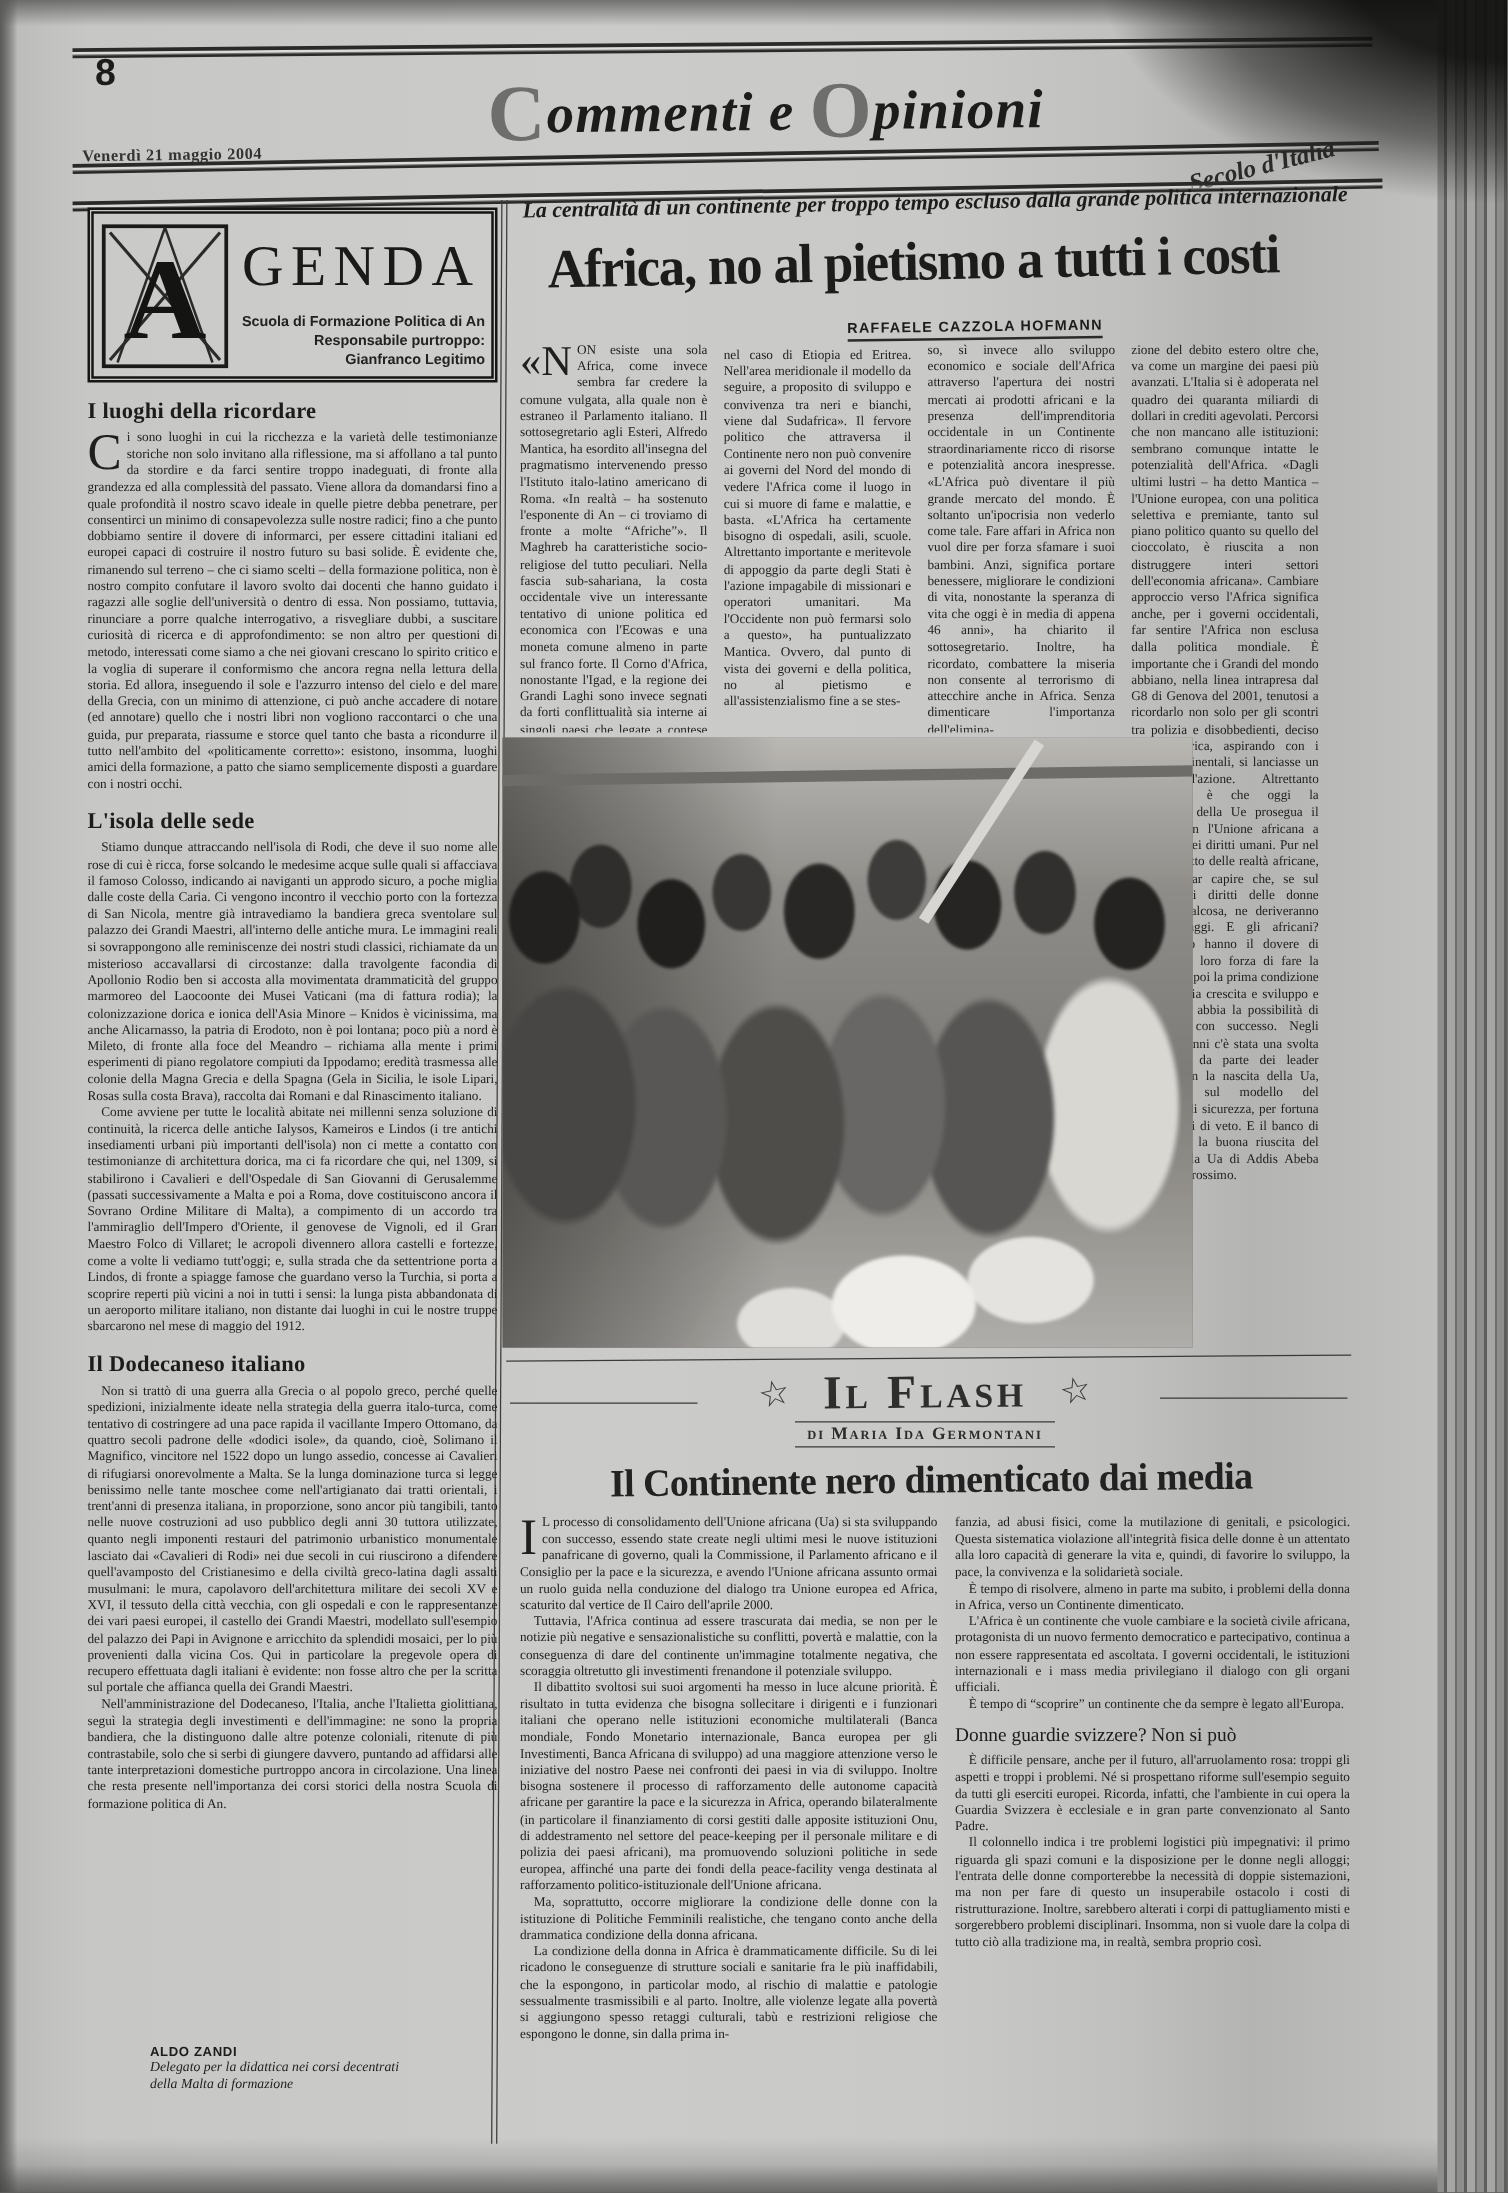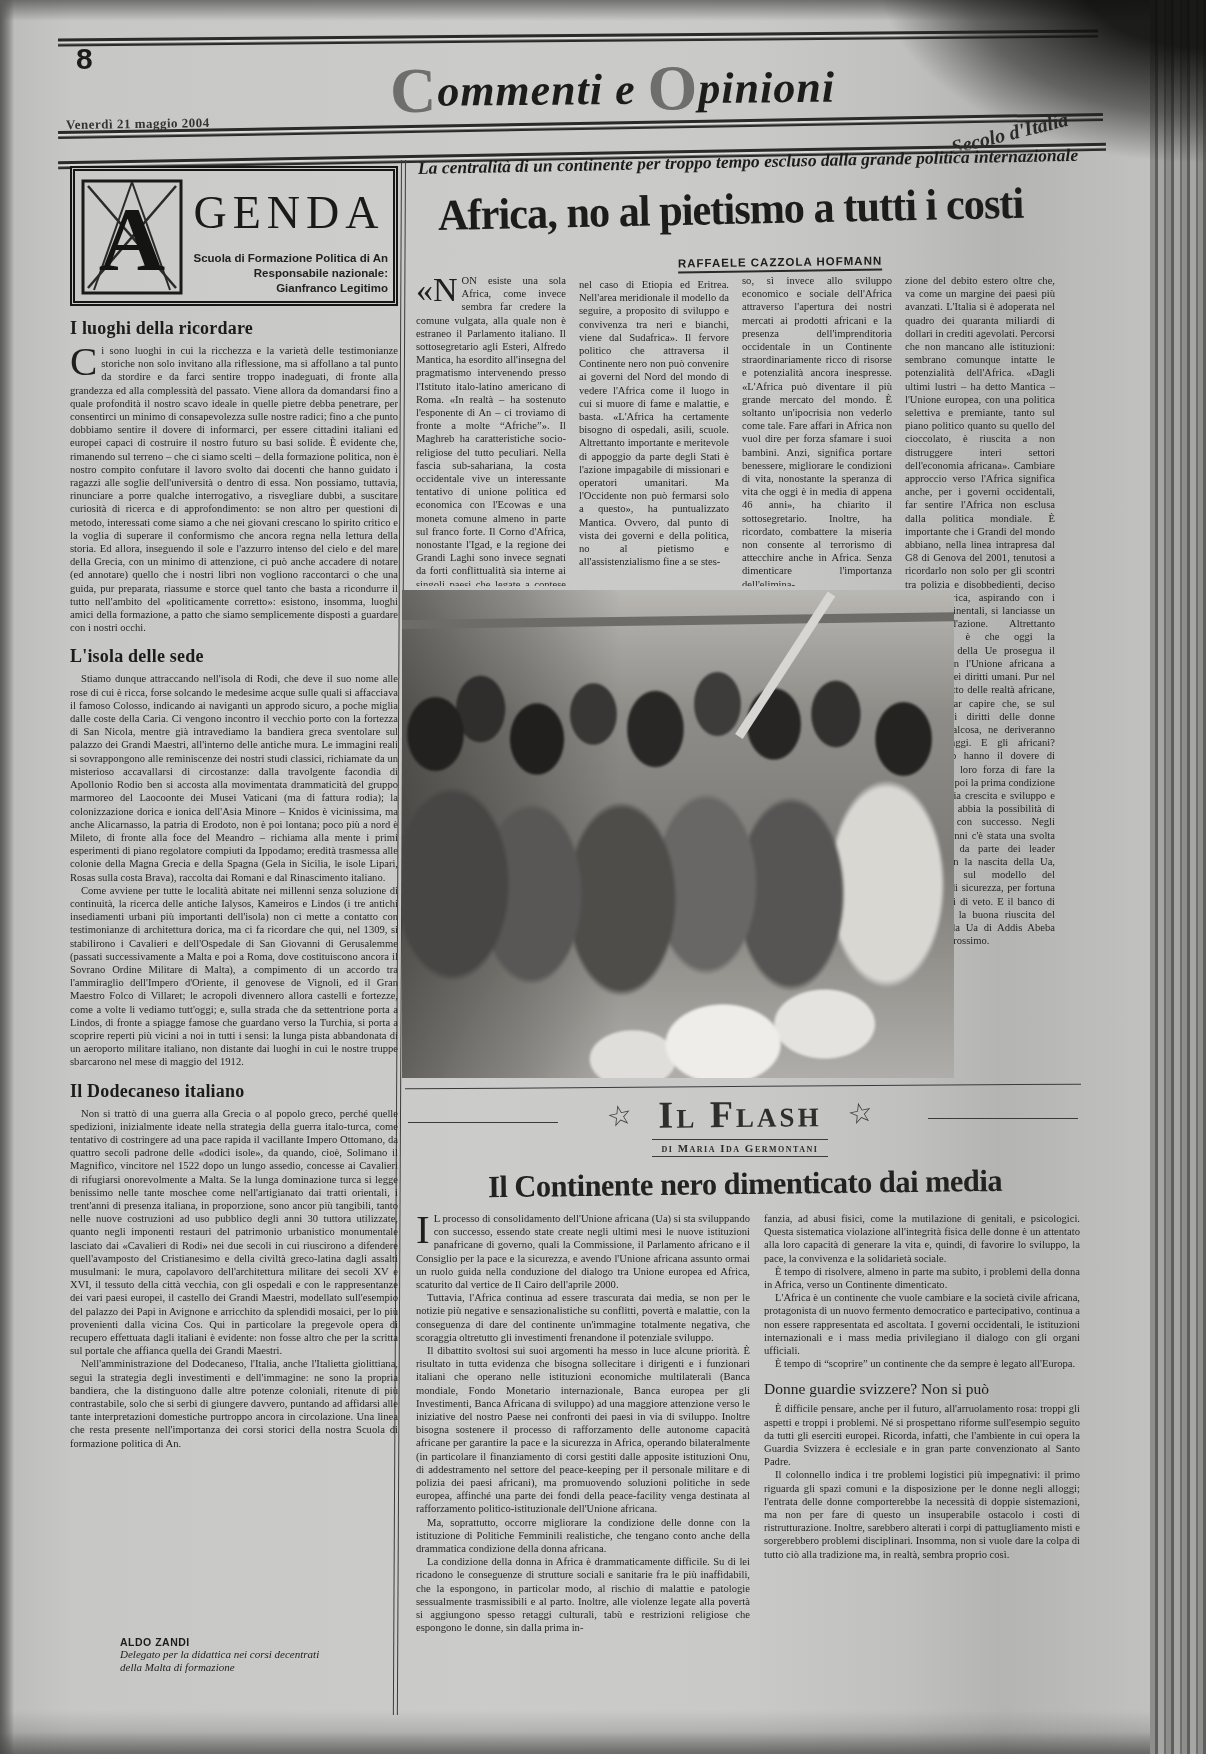--- a/index.html
+++ b/index.html
@@ -71,21 +71,21 @@
       radial-gradient(60px 40px at 42% 95%, #dddbd7 70%, transparent 74%),
       linear-gradient(90deg, rgba(20,20,18,.5) 0%, rgba(20,20,18,.25) 22%, rgba(20,20,18,0) 40%),
       linear-gradient(180deg,#bab8b4 0%,#aaa8a4 9%,#8e8c88 26%,#7e7c78 55%,#96948f 78%,#b0aeaa 100%);}
   .photo-beam{position:absolute;top:26px;left:-4px;width:104%;height:9px;background:#6e6c68;transform:rotate(-.8deg);}
   .photo-strut{position:absolute;top:4px;right:118px;width:9px;height:170px;background:#d8d6d2;transform:rotate(33deg);transform-origin:top;}
 
   
   .flash-head{display:flex;align-items:center;justify-content:center;gap:26px;transform:rotate(-.6deg);}
   .flash-title{font-size:38px;letter-spacing:3px;font-variant:small-caps;font-weight:bold;color:#2e2e2c;}
   .flash-star{font-size:28px;color:#3a3a38;transform:rotate(-12deg);}
-  .flash-byline{font-variant:small-caps;font-weight:bold;font-size:11px;letter-spacing:1.5px;color:#2c2c2a;
+  .flash-byline{font-variant:small-caps;font-weight:bold;font-size:14px;letter-spacing:1.5px;color:#2c2c2a;
     border-top:1px solid #3a3a38;border-bottom:1px solid #3a3a38;padding:2px 10px;}
   .flash-headline{font-size:31px;font-weight:bold;text-align:center;letter-spacing:-.5px;
     transform:rotate(-.7deg) scaleX(.98);color:#222;}
   .fcol{overflow:hidden;}
   .fsub{font-size:15.5px;font-weight:normal;margin:10px 0 4px;}
 
   
   .gutter{left:1010px;top:0;width:196px;height:1754px;z-index:6;pointer-events:none;
     background:linear-gradient(90deg, rgba(150,150,148,0) 0%, rgba(130,130,128,.45) 28%, rgba(96,96,94,.8) 48%, #48484 6 0%, #3a3a38 62%, #232321 74%, #161614 82%, #3e3e3c 87%, #6a6a68 91%, #8e8e8c 95%, #a2a2a0 100%);}
   .stack{left:1150px;top:0;width:56px;height:1754px;z-index:7;pointer-events:none;
@@ -125,21 +125,21 @@
         <line x1="8" y1="8" x2="96" y2="110" stroke="#2a2a28" stroke-width="2.5"></line>
         <line x1="96" y1="8" x2="8" y2="110" stroke="#2a2a28" stroke-width="2.5"></line>
         <line x1="52" y1="4" x2="14" y2="112" stroke="#2a2a28" stroke-width="2"></line>
         <line x1="52" y1="4" x2="90" y2="112" stroke="#2a2a28" stroke-width="2"></line>
         <text x="52" y="92" text-anchor="middle" font-family="Liberation Serif, serif" font-size="92" font-weight="bold" fill="#141412">A</text>
       </svg>
       <div class="agenda-right">
         <div class="agenda-title">GENDA</div>
         <div class="agenda-sub">
           <div>Scuola di Formazione Politica di An</div>
-          <div>Responsabile nazionale: Gianfranco Legitimo</div>
+          <div>Responsabile purtroppo: Gianfranco Legitimo</div>
         </div>
       </div>
     </div>
 
     <div class="hsec">I luoghi della ricordare</div>
     <p><span class="dropcap">C</span><span>i sono luoghi in cui la ricchezza e la varietà delle testimonianze storiche non solo invitano alla riflessione, ma si affollano a tal punto da stordire e da farci sentire troppo inadeguati, di fronte alla grandezza ed alla complessità del passato. Viene allora da domandarsi fino a quale profondità il nostro scavo ideale in quelle pietre debba penetrare, per consentirci un minimo di consapevolezza sulle nostre radici; fino a che punto dobbiamo sentire il dovere di informarci, per essere cittadini italiani ed europei capaci di costruire il nostro futuro su basi solide. È evidente che, rimanendo sul terreno – che ci siamo scelti – della formazione politica, non è nostro compito confutare il lavoro svolto dai docenti che hanno guidato i ragazzi alle soglie dell'università o dentro di essa. Non possiamo, tuttavia, rinunciare a porre qualche interrogativo, a risvegliare dubbi, a suscitare curiosità di ricerca e di approfondimento: se non altro per questioni di metodo, interessati come siamo a che nei giovani crescano lo spirito critico e la voglia di superare il conformismo che ancora regna nella lettura della storia. Ed allora, inseguendo il sole e l'azzurro intenso del cielo e del mare della Grecia, con un minimo di attenzione, ci può anche accadere di notare (ed annotare) quello che i nostri libri non vogliono raccontarci o che una guida, pur preparata, riassume e storce quel tanto che basta a ricondurre il tutto nell'ambito del «politicamente corretto»: esistono, insomma, luoghi amici della formazione, a patto che siamo semplicemente disposti a guardare con i nostri occhi.</span></p>
 
     <div class="hsec">L'isola delle sede</div>
     <p class="ind">Stiamo dunque attraccando nell'isola di Rodi, che deve il suo nome alle rose di cui è ricca, forse solcando le medesime acque sulle quali si affacciava il famoso Colosso, indicando ai naviganti un approdo sicuro, a poche miglia dalle coste della Caria. Ci vengono incontro il vecchio porto con la fortezza di San Nicola, mentre già intravediamo la bandiera greca sventolare sul palazzo dei Grandi Maestri, all'interno delle antiche mura. Le immagini reali si sovrappongono alle reminiscenze dei nostri studi classici, richiamate da un misterioso accavallarsi di circostanze: dalla travolgente facondia di Apollonio Rodio ben si accosta alla movimentata drammaticità del gruppo marmoreo del Laocoonte dei Musei Vaticani (ma di fattura rodia); la colonizzazione dorica e ionica dell'Asia Minore – Knidos è vicinissima, ma anche Alicarnasso, la patria di Erodoto, non è poi lontana; poco più a nord è Mileto, di fronte alla foce del Meandro – richiama alla mente i primi esperimenti di piano regolatore compiuti da Ippodamo; eredità trasmessa alle colonie della Magna Grecia e della Spagna (Gela in Sicilia, le isole Lipari, Rosas sulla costa Brava), raccolta dai Romani e dal Rinascimento italiano.</p>
     <p class="ind">Come avviene per tutte le località abitate nei millenni senza soluzione di continuità, la ricerca delle antiche Ialysos, Kameiros e Lindos (i tre antichi insediamenti urbani più importanti dell'isola) non ci mette a contatto con testimonianze di architettura dorica, ma ci fa ricordare che qui, nel 1309, si stabilirono i Cavalieri e dell'Ospedale di San Giovanni di Gerusalemme (passati successivamente a Malta e poi a Roma, dove costituiscono ancora il Sovrano Ordine Militare di Malta), a compimento di un accordo tra l'ammiraglio dell'Impero d'Oriente, il genovese de Vignoli, ed il Gran Maestro Folco di Villaret; le acropoli divennero allora castelli e fortezze, come a volte li vediamo tutt'oggi; e, sulla strada che da settentrione porta a Lindos, di fronte a spiagge famose che guardano verso la Turchia, si porta a scoprire reperti più vicini a noi in tutti i sensi: la lunga pista abbandonata di un aeroporto militare italiano, non distante dai luoghi in cui le nostre truppe sbarcarono nel mese di maggio del 1912.</p>

